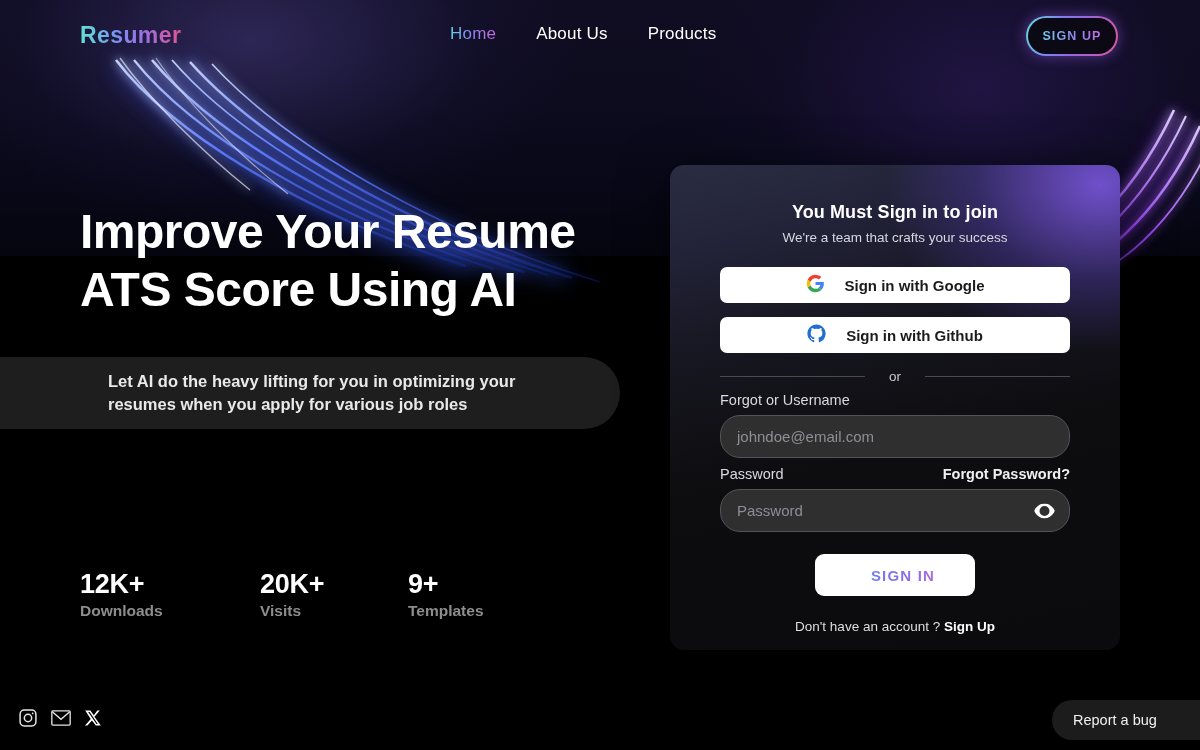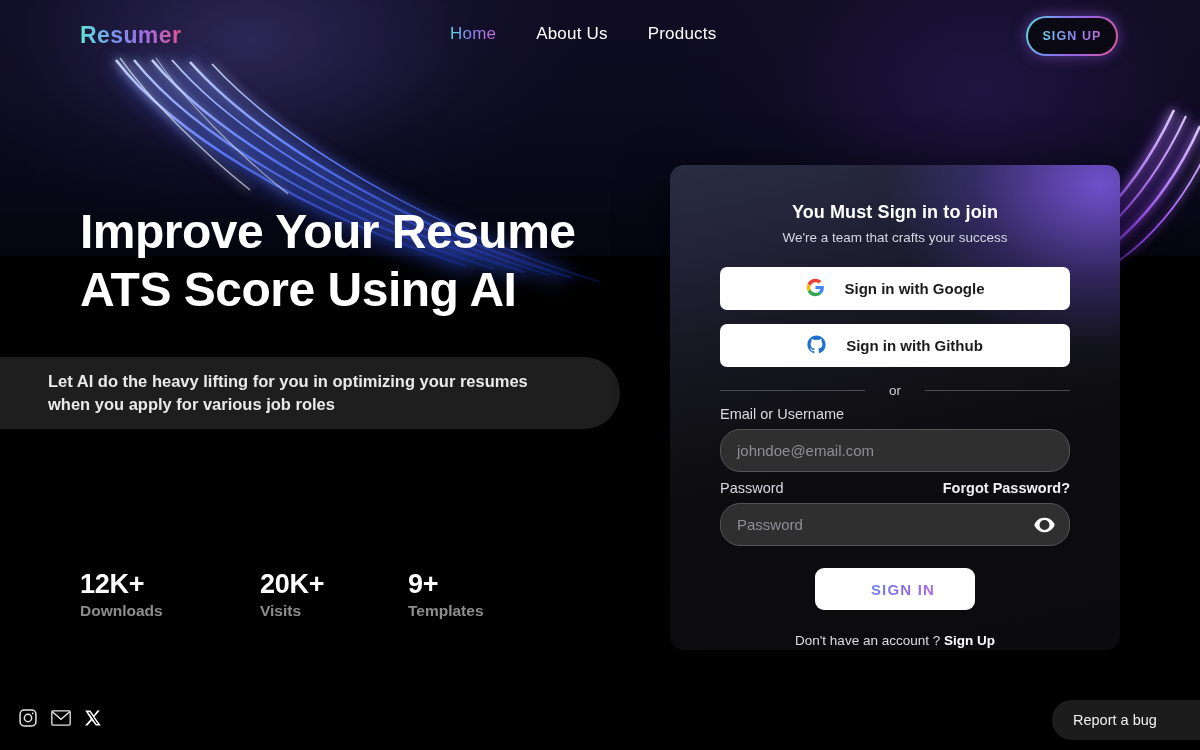--- a/index.html
+++ b/index.html
@@ -74,21 +74,21 @@
     font-size:48px; font-weight:700; line-height:58px; color:#fff;
     letter-spacing:-0.5px;
   }
   #subtitle-box {
     position:absolute; left:0; top:357px; width:620px; height:72px;
     background:#1e1e1e;
     border-top-right-radius:36px; border-bottom-right-radius:36px;
     display:flex; align-items:center;
   }
   #subtitle-text {
-    padding-left:48px; padding-right:52px;
+    padding-left:108px; padding-right:52px;
     font-size:16.5px; font-weight:700; line-height:23px; color:#e9e9e9;
   }
   #stats { position:absolute; left:80px; top:568px; display:flex; gap:16px; }
   .stat { margin-right:0; }
   .stat-value { font-size:27px; font-weight:700; color:#fff; line-height:32px; letter-spacing:-0.3px;}
   .stat-label { font-size:15.5px; font-weight:700; color:#8d8d8d; line-height:22px; }
   .stat-0 { width:164px; }
   .stat-1 { width:132px; }
   .stat-2 { width:140px; }
 
@@ -103,21 +103,21 @@
   }
   #card-title {
     margin-top:37px; text-align:center; font-size:18px; font-weight:700;
     color:#ffffff; letter-spacing:0.1px;
   }
   #card-subtitle {
     margin-top:7px; text-align:center; font-size:13.5px; font-weight:400;
     color:#d7d7e2;
   }
   .oauth-btn {
-    margin:0 auto; width:350px; height:43px; background:#fff; border-radius:7px;
+    margin:0 auto; width:350px; height:36px; background:#fff; border-radius:7px;
     display:flex; align-items:center; justify-content:center; gap:20px;
     cursor:pointer; color:#1b1b1b; font-size:15px; font-weight:700;
   }
   #oauth-google { margin-top:22px; }
   #oauth-github { margin-top:14px; }
   .oauth-label { color:#1b1b1b; font-size:15px; font-weight:700; }
 
   #or-row {
     margin:16px auto 0; width:350px; display:flex; align-items:center; gap:24px;
   }
@@ -314,21 +314,21 @@
     <span class="oauth-label">Sign in with Github</span>
   </div>
 
   <div id="or-row">
     <div class="or-line"></div>
     <span id="or-text">or</span>
     <div class="or-line"></div>
   </div>
 
   <div class="field-label-row">
-    <span class="field-label">Email or Username</span>
+    <span class="field-label">Forgot or Username</span>
   </div>
   <div class="text-input" id="email-input">
     <span class="ph">johndoe@email.com</span>
   </div>
 
   <div class="field-label-row">
     <span class="field-label">Password</span>
     <span id="forgot-password">Forgot Password?</span>
   </div>
   <div class="text-input" id="password-input">

